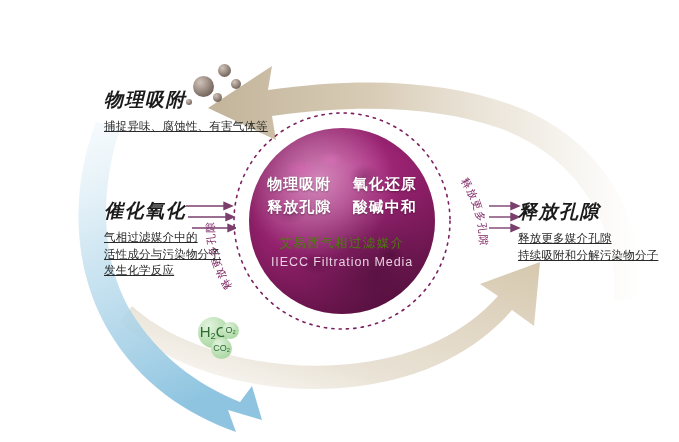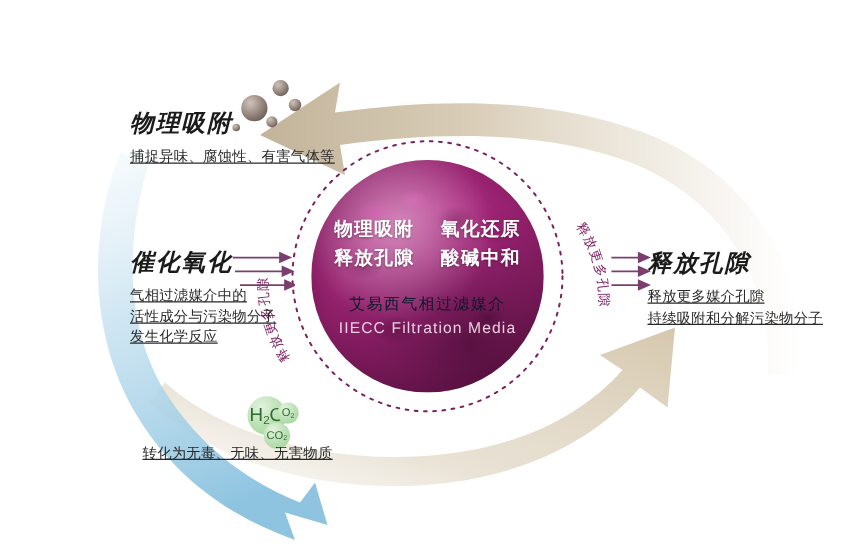--- a/index.html
+++ b/index.html
@@ -111,21 +111,21 @@
     line-height: 1.5;
     text-shadow: 0 1px 2px rgba(0,0,0,.35);
     white-space: nowrap;
   }
   .sphere-kw span { display: inline-block; }
   .sphere-kw .gap { width: 11px; }
   #sphere-brand-cn {
     margin-top: 17px;
     font-size: 12.5px;
     letter-spacing: 1.4px;
-    color: #0f172a;
+    color: #4d7c0f;
     white-space: nowrap;
   }
   #sphere-brand-en {
     margin-top: 3px;
     font-size: 12.5px;
     letter-spacing: 0.9px;
     color: #e8cfe1;
     white-space: nowrap;
   }
 
@@ -300,21 +300,20 @@
   </div>
 
   <div class="block" id="blk-chem">
     <div class="heading">催化氧化</div>
     <div class="subline" style="margin-top:7px;">气相过滤媒介中的</div>
     <div class="subline">活性成分与污染物分子</div>
     <div class="subline">发生化学反应</div>
   </div>
 
   <div class="block" id="blk-harm">
-    <div class="subline" style="margin-top:7px;">转化为无毒、无味、无害物质</div>
   </div>
 
   <div class="block" id="blk-pore">
     <div class="heading">释放孔隙</div>
     <div class="subline" style="margin-top:7px;">释放更多媒介孔隙</div>
     <div class="subline">持续吸附和分解污染物分子</div>
   </div>
 
 </div>
 

